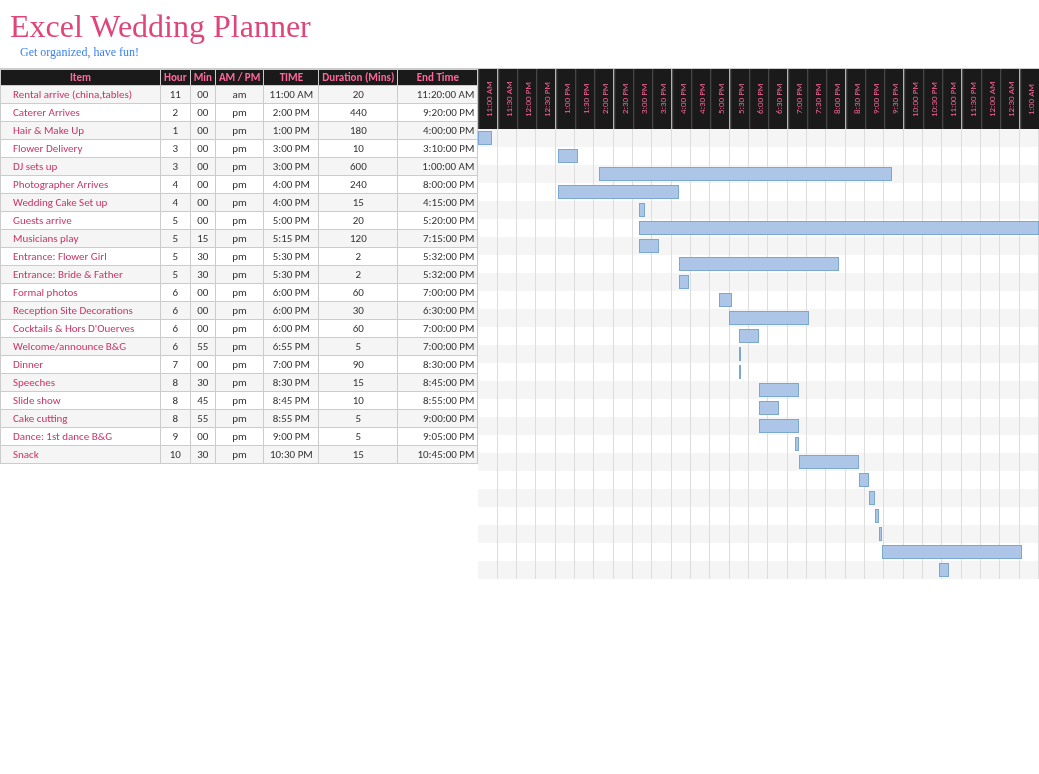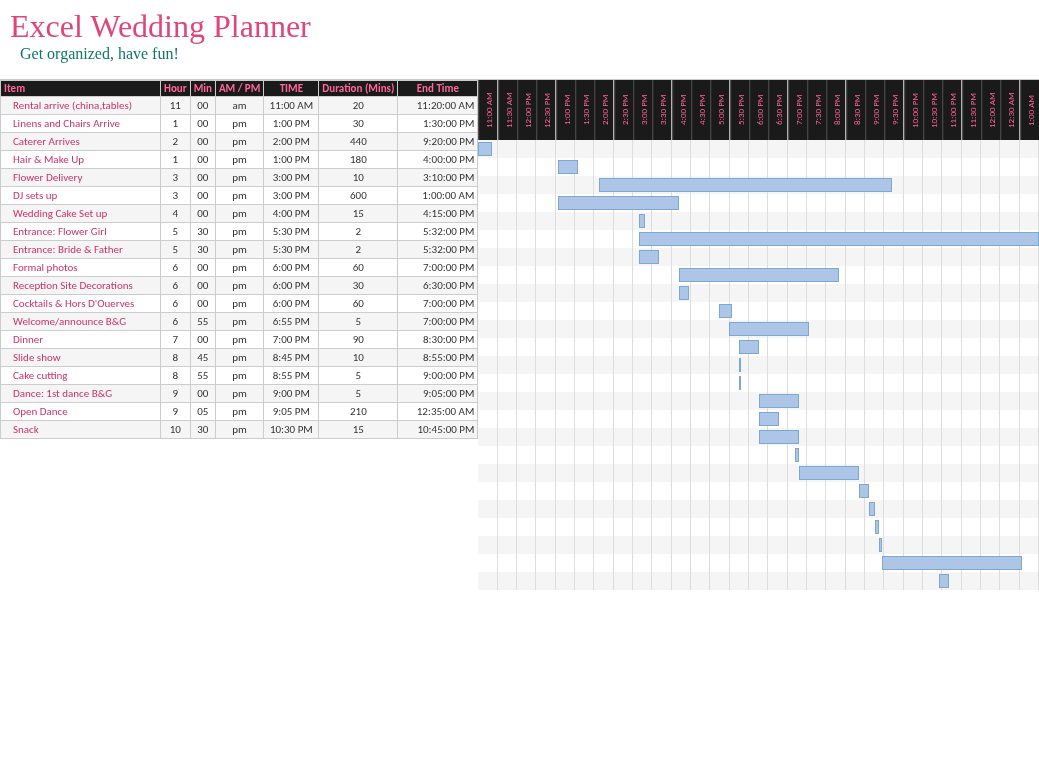--- a/index.html
+++ b/index.html
@@ -3,32 +3,32 @@
   <meta charset="utf-8">
   <style>
     * { margin: 0; padding: 0; box-sizing: border-box; }
     body {
       font-family: Calibri, Arial, sans-serif;
       font-size: 11px;
       background: #fff;
       width: 1039px;
     }
     .header {
-      padding: 8px 10px 16px;
+      padding: 8px 10px 8px;
     }
     .header h1 {
       font-family: 'Brush Script MT', cursive;
       font-size: 32px;
       color: #e0457a;
       font-weight: normal;
     }
     .header p {
       font-family: 'Brush Script MT', cursive;
-      font-size: 16px;
-      color: #0f766e;
+      font-size: 12px;
+      color: #3b82f6;
       padding-left: 10px;
     }
     .main-table-container {
       display: flex;
       border-top: 1px solid #ccc;
     }
     .left-table {
       flex-shrink: 0;
     }
     table {
@@ -42,21 +42,21 @@
     .header-row th {
       background: #1a1a1a;
       color: #ff6699;
       text-align: center;
       vertical-align: middle;
       font-size: 11px;
       font-weight: bold;
     }
     .header-row th.item-col {
       min-width: 160px;
-      text-align: left;
+      text-align: center;
       margin-left: 16px;
     }
     .header-row th.hour-col { width: 28px; }
     .header-row th.min-col { width: 22px; }
     .header-row th.ampm-col { width: 26px; }
     .header-row th.time-col { width: 55px; }
     .header-row th.dur-col { width: 55px; }
     .header-row th.end-col { width: 80px; }
 
     .data-row td {
@@ -167,29 +167,20 @@
       <tr class="data-row">
     <td class="item-name">Rental arrive (china,tables)</td>
     <td class="num-cell">11</td>
     <td class="num-cell">00</td>
     <td class="num-cell">am</td>
     <td class="time-cell">11:00 AM</td>
     <td class="num-cell">20</td>
     <td class="end-cell">11:20:00 AM</td>
   </tr>
           <tr class="data-row">
-    <td class="item-name">Linens and Chairs Arrive</td>
-    <td class="num-cell">1</td>
-    <td class="num-cell">00</td>
-    <td class="num-cell">pm</td>
-    <td class="time-cell">1:00 PM</td>
-    <td class="num-cell">30</td>
-    <td class="end-cell">1:30:00 PM</td>
-  </tr>
-          <tr class="data-row">
     <td class="item-name">Caterer Arrives</td>
     <td class="num-cell">2</td>
     <td class="num-cell">00</td>
     <td class="num-cell">pm</td>
     <td class="time-cell">2:00 PM</td>
     <td class="num-cell">440</td>
     <td class="end-cell">9:20:00 PM</td>
   </tr>
           <tr class="data-row">
     <td class="item-name">Hair &amp; Make Up</td>
@@ -212,29 +203,56 @@
           <tr class="data-row">
     <td class="item-name">DJ sets up</td>
     <td class="num-cell">3</td>
     <td class="num-cell">00</td>
     <td class="num-cell">pm</td>
     <td class="time-cell">3:00 PM</td>
     <td class="num-cell">600</td>
     <td class="end-cell">1:00:00 AM</td>
   </tr>
           <tr class="data-row">
+    <td class="item-name">Photographer Arrives</td>
+    <td class="num-cell">4</td>
+    <td class="num-cell">00</td>
+    <td class="num-cell">pm</td>
+    <td class="time-cell">4:00 PM</td>
+    <td class="num-cell">240</td>
+    <td class="end-cell">8:00:00 PM</td>
+  </tr>
+          <tr class="data-row">
     <td class="item-name">Wedding Cake Set up</td>
     <td class="num-cell">4</td>
     <td class="num-cell">00</td>
     <td class="num-cell">pm</td>
     <td class="time-cell">4:00 PM</td>
     <td class="num-cell">15</td>
     <td class="end-cell">4:15:00 PM</td>
   </tr>
           <tr class="data-row">
+    <td class="item-name">Guests arrive</td>
+    <td class="num-cell">5</td>
+    <td class="num-cell">00</td>
+    <td class="num-cell">pm</td>
+    <td class="time-cell">5:00 PM</td>
+    <td class="num-cell">20</td>
+    <td class="end-cell">5:20:00 PM</td>
+  </tr>
+          <tr class="data-row">
+    <td class="item-name">Musicians play</td>
+    <td class="num-cell">5</td>
+    <td class="num-cell">15</td>
+    <td class="num-cell">pm</td>
+    <td class="time-cell">5:15 PM</td>
+    <td class="num-cell">120</td>
+    <td class="end-cell">7:15:00 PM</td>
+  </tr>
+          <tr class="data-row">
     <td class="item-name">Entrance: Flower Girl</td>
     <td class="num-cell">5</td>
     <td class="num-cell">30</td>
     <td class="num-cell">pm</td>
     <td class="time-cell">5:30 PM</td>
     <td class="num-cell">2</td>
     <td class="end-cell">5:32:00 PM</td>
   </tr>
           <tr class="data-row">
     <td class="item-name">Entrance: Bride &amp; Father</td>
@@ -284,20 +302,29 @@
           <tr class="data-row">
     <td class="item-name">Dinner</td>
     <td class="num-cell">7</td>
     <td class="num-cell">00</td>
     <td class="num-cell">pm</td>
     <td class="time-cell">7:00 PM</td>
     <td class="num-cell">90</td>
     <td class="end-cell">8:30:00 PM</td>
   </tr>
           <tr class="data-row">
+    <td class="item-name">Speeches</td>
+    <td class="num-cell">8</td>
+    <td class="num-cell">30</td>
+    <td class="num-cell">pm</td>
+    <td class="time-cell">8:30 PM</td>
+    <td class="num-cell">15</td>
+    <td class="end-cell">8:45:00 PM</td>
+  </tr>
+          <tr class="data-row">
     <td class="item-name">Slide show</td>
     <td class="num-cell">8</td>
     <td class="num-cell">45</td>
     <td class="num-cell">pm</td>
     <td class="time-cell">8:45 PM</td>
     <td class="num-cell">10</td>
     <td class="end-cell">8:55:00 PM</td>
   </tr>
           <tr class="data-row">
     <td class="item-name">Cake cutting</td>
@@ -309,29 +336,20 @@
     <td class="end-cell">9:00:00 PM</td>
   </tr>
           <tr class="data-row">
     <td class="item-name">Dance: 1st dance B&amp;G</td>
     <td class="num-cell">9</td>
     <td class="num-cell">00</td>
     <td class="num-cell">pm</td>
     <td class="time-cell">9:00 PM</td>
     <td class="num-cell">5</td>
     <td class="end-cell">9:05:00 PM</td>
-  </tr>
-          <tr class="data-row">
-    <td class="item-name">Open Dance</td>
-    <td class="num-cell">9</td>
-    <td class="num-cell">05</td>
-    <td class="num-cell">pm</td>
-    <td class="time-cell">9:05 PM</td>
-    <td class="num-cell">210</td>
-    <td class="end-cell">12:35:00 AM</td>
   </tr>
           <tr class="data-row">
     <td class="item-name">Snack</td>
     <td class="num-cell">10</td>
     <td class="num-cell">30</td>
     <td class="num-cell">pm</td>
     <td class="time-cell">10:30 PM</td>
     <td class="num-cell">15</td>
     <td class="end-cell">10:45:00 PM</td>
   </tr>

